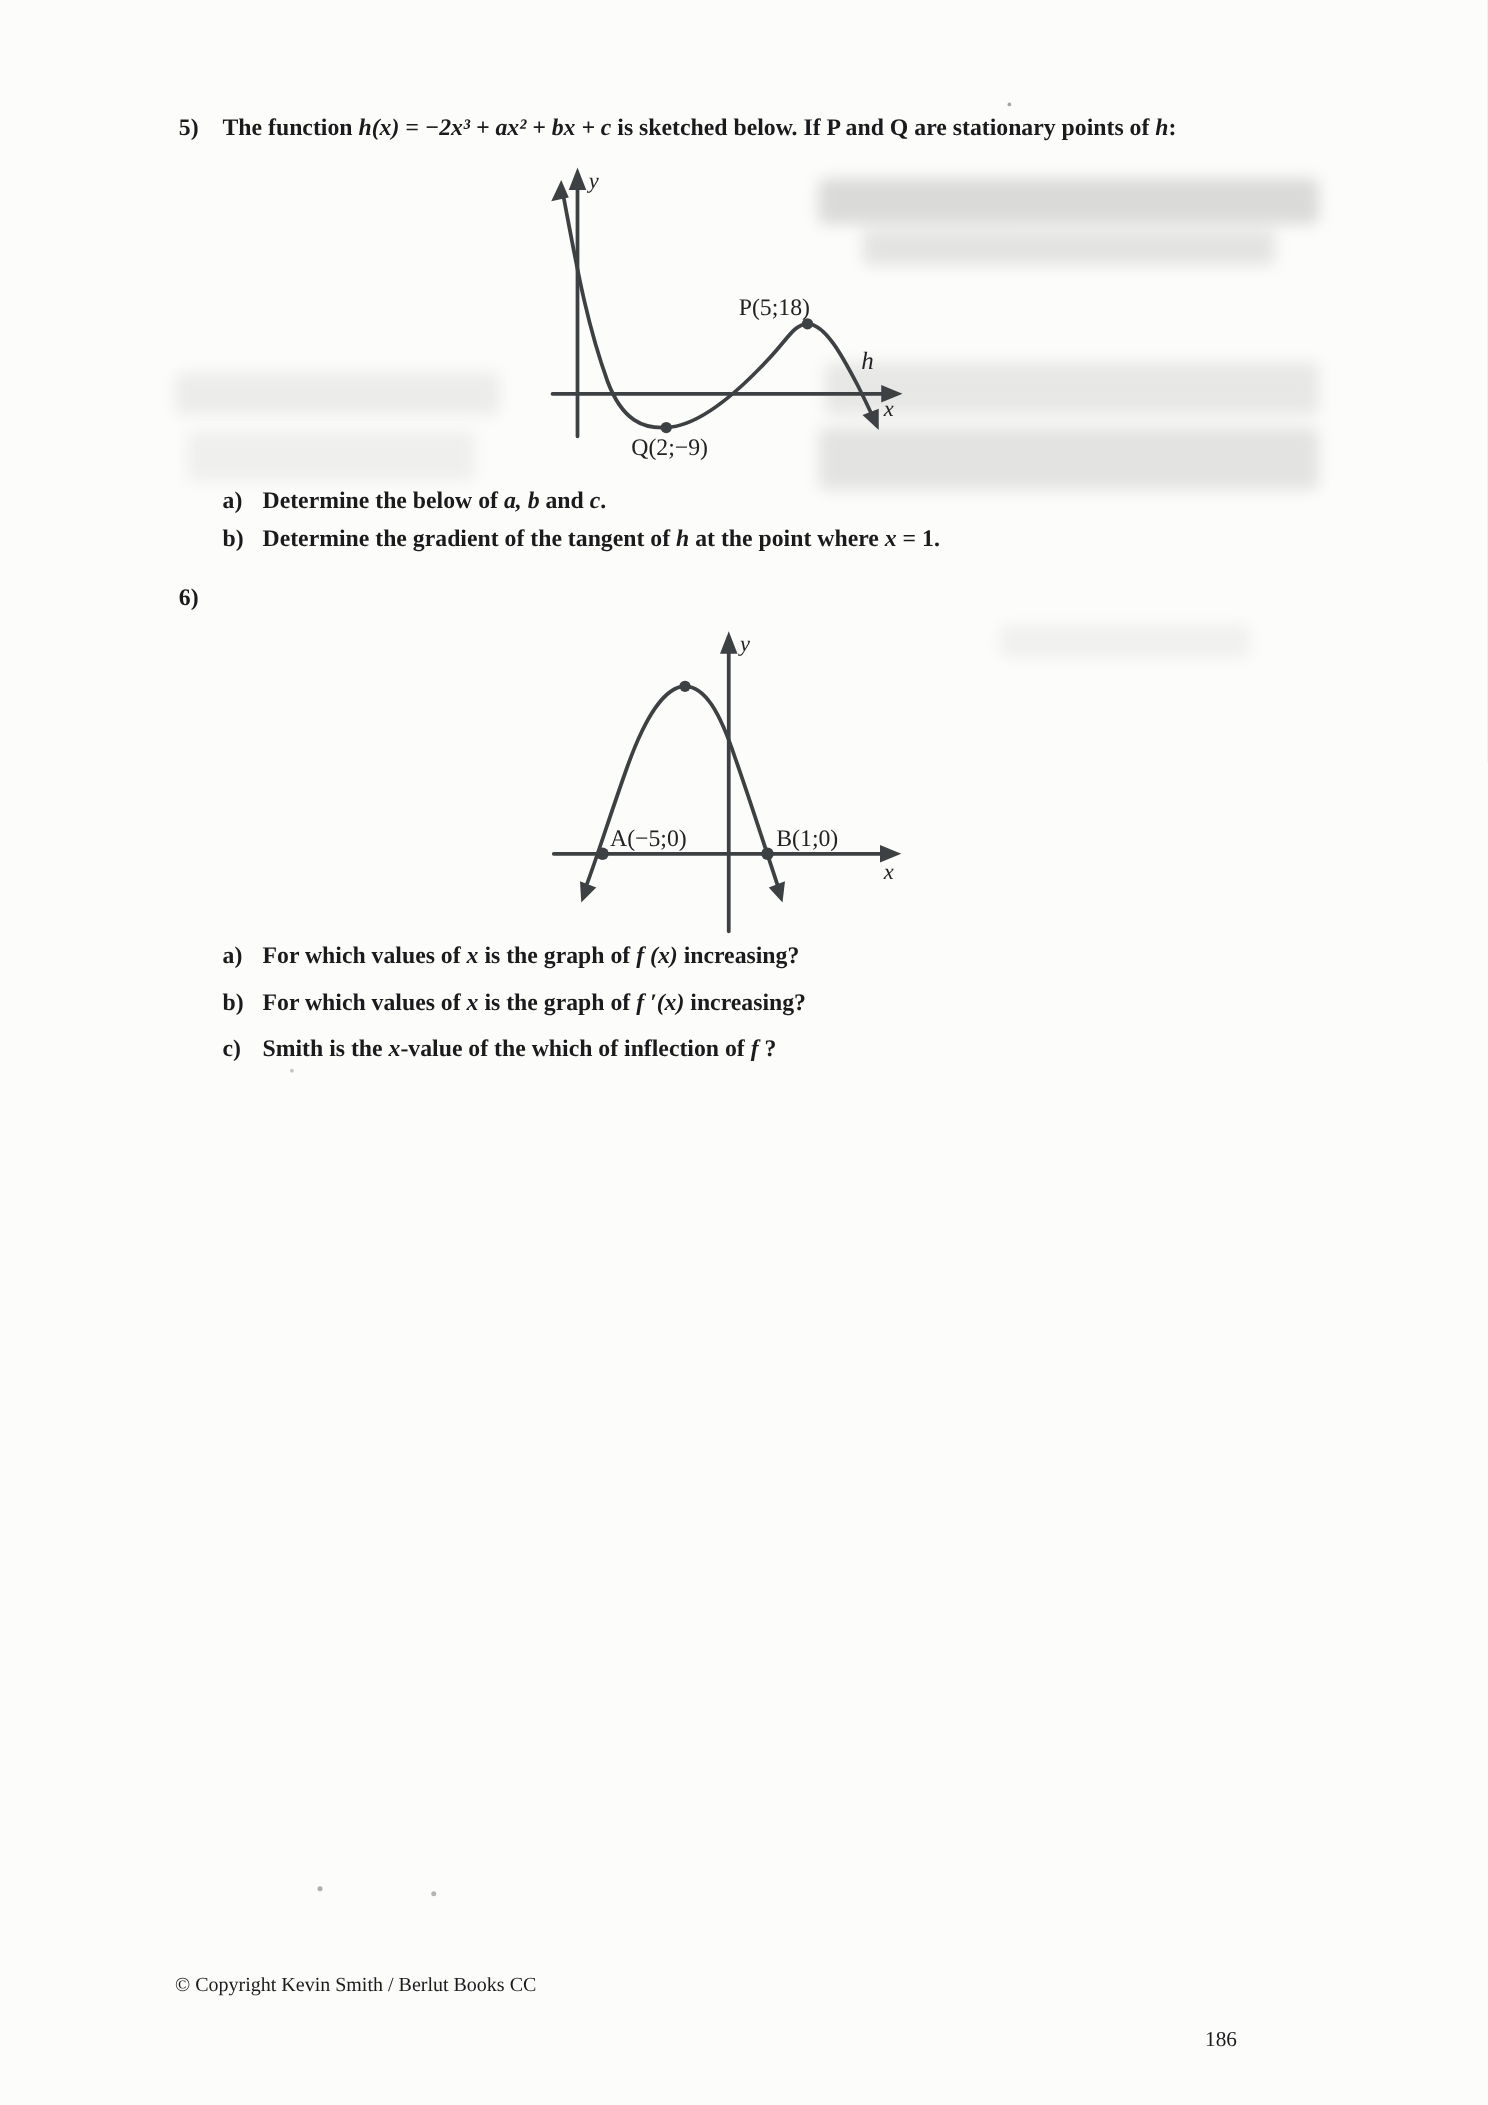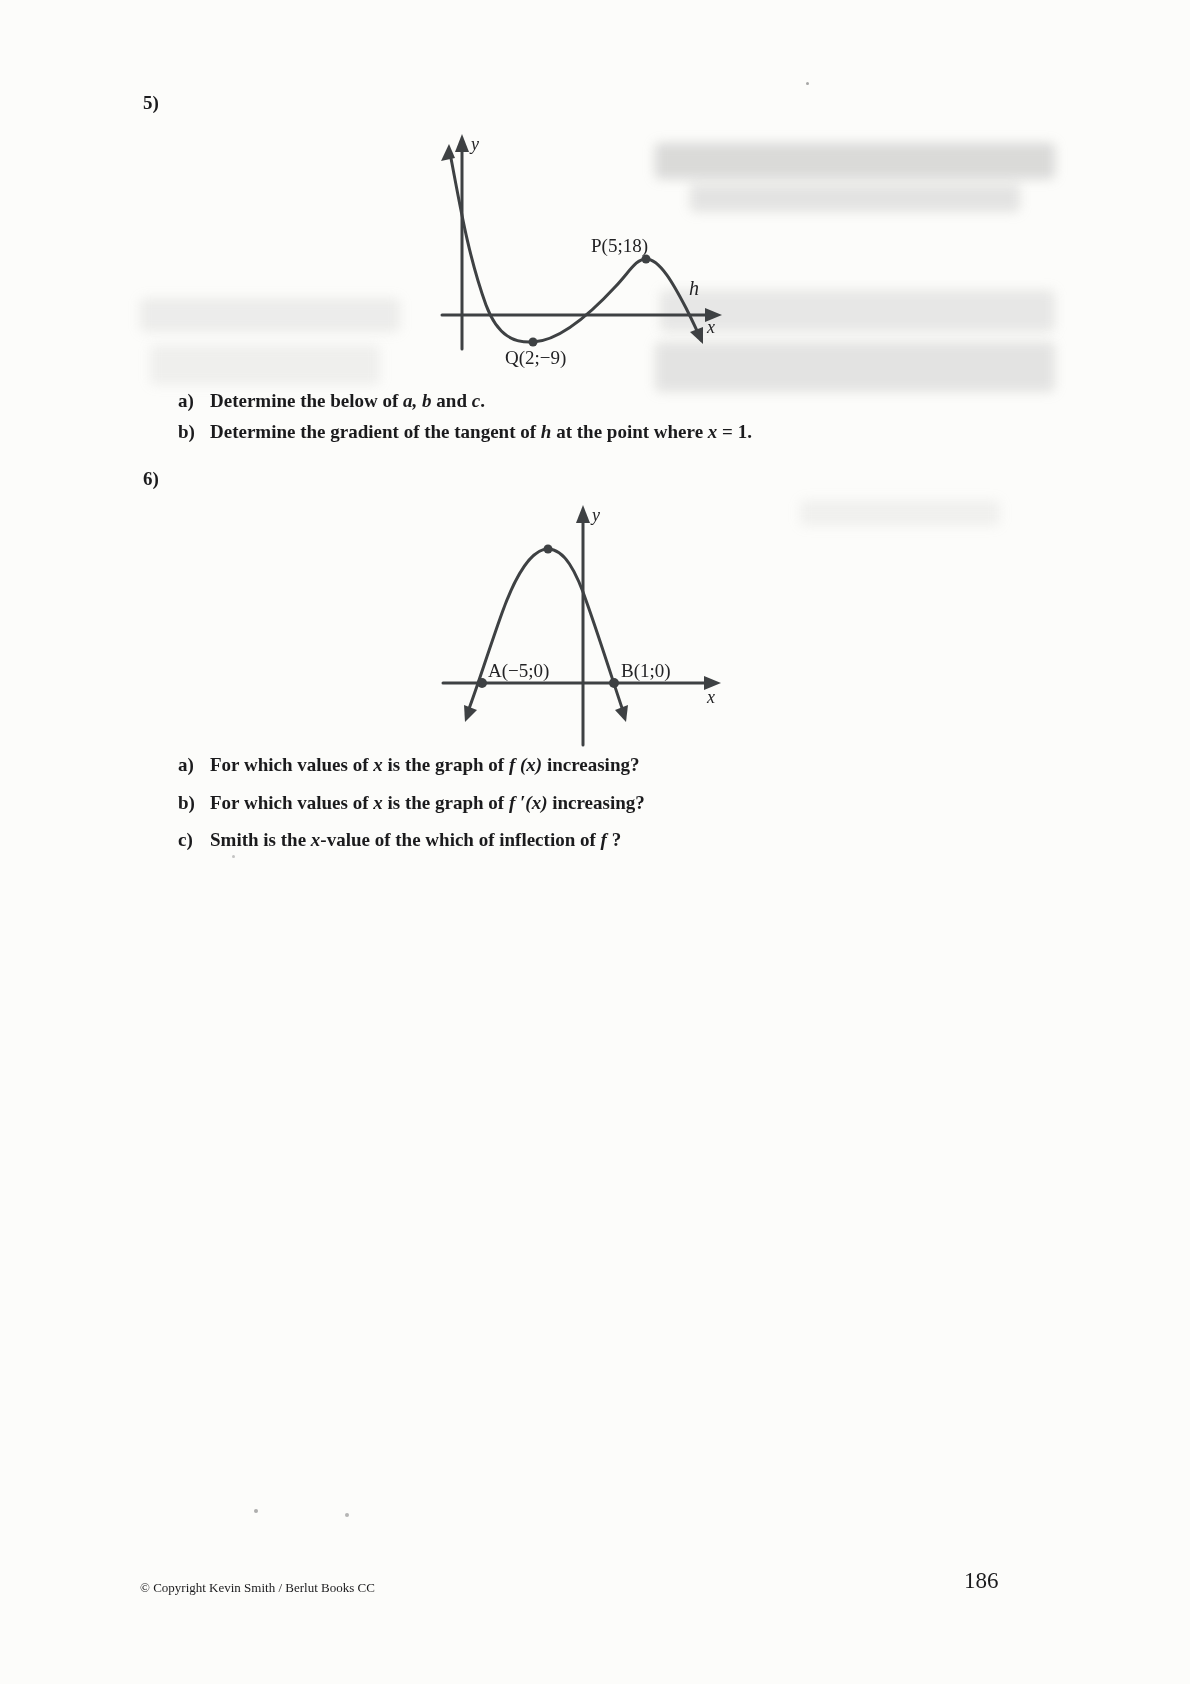--- a/index.html
+++ b/index.html
@@ -16,22 +16,22 @@
   .mi { font-style:italic; }
   .graph-svg { position:absolute; }
   .graph-svg text { font-family:"Liberation Serif", serif; fill:#232325; }
   .glabel { font-size:19px; }
   .gaxis  { font-size:18px; font-style:italic; }
   .gfunc  { font-size:20px; font-style:italic; }
   .stroke { stroke:#3e4143; stroke-width:3; fill:none; stroke-linecap:round; }
   .fillshape { fill:#3e4143; stroke:none; }
   .ghost { position:absolute; filter:blur(6px); border-radius:5px; }
   .speck { position:absolute; border-radius:50%; background:#6d6d6d; }
-  .footer-copy { position:absolute; left:140px; top:1580px; font-size:13px;text-align:center; }
-  .footer-page { position:absolute; left:964px; top:1568px; font-size:23px; }
+  .footer-copy { position:absolute; left:140px; top:1580px; font-size:16px;text-align:center; }
+  .footer-page { position:absolute; left:964px; top:1622px; font-size:17px; }
 </style>
 </head>
 <body>
 
 <div class="page">
 
   <div class="ghost" style="left:655px;top:143px;width:400px;height:36px;background:rgba(140,140,140,.30);"></div>
   <div class="ghost" style="left:690px;top:184px;width:330px;height:28px;background:rgba(150,150,150,.24);"></div>
   <div class="ghost" style="left:660px;top:290px;width:395px;height:42px;background:rgba(158,158,158,.22);"></div>
   <div class="ghost" style="left:655px;top:342px;width:400px;height:50px;background:rgba(150,150,150,.24);"></div>
@@ -40,20 +40,21 @@
   <div class="ghost" style="left:800px;top:500px;width:200px;height:26px;background:rgba(172,172,172,.14);"></div>
   <div class="speck" style="left:806px;top:82px;width:3px;height:3px;opacity:.6;"></div>
   <div class="speck" style="left:254px;top:1509px;width:4px;height:4px;opacity:.55;"></div>
   <div class="speck" style="left:345px;top:1513px;width:4px;height:4px;opacity:.5;"></div>
   <div class="speck" style="left:232px;top:855px;width:3px;height:3px;opacity:.4;"></div>
 
   <section>
 
     <div class="qrow" style="left:143px;top:90px;">
       <span class="qnum">5)</span>
+      <span class="qtext"><span>The function </span><span class="mi">h(x) = −2x³ + ax² + bx + c</span><span> is sketched below. If P and Q are stationary points of </span><span class="mi">h</span><span>:</span></span>
     </div>
 
     <svg class="graph-svg" style="left:380px;top:125px;" width="352" height="252" viewBox="380 125 352 252">
 
       <line class="stroke" x1="442" y1="315" x2="712" y2="315"></line>
       <polygon class="fillshape" points="722,315 705,308 705,322"></polygon>
 
       <line class="stroke" x1="462" y1="349" x2="462" y2="146"></line>
       <polygon class="fillshape" points="462,134 455,152 469,152"></polygon>
 

